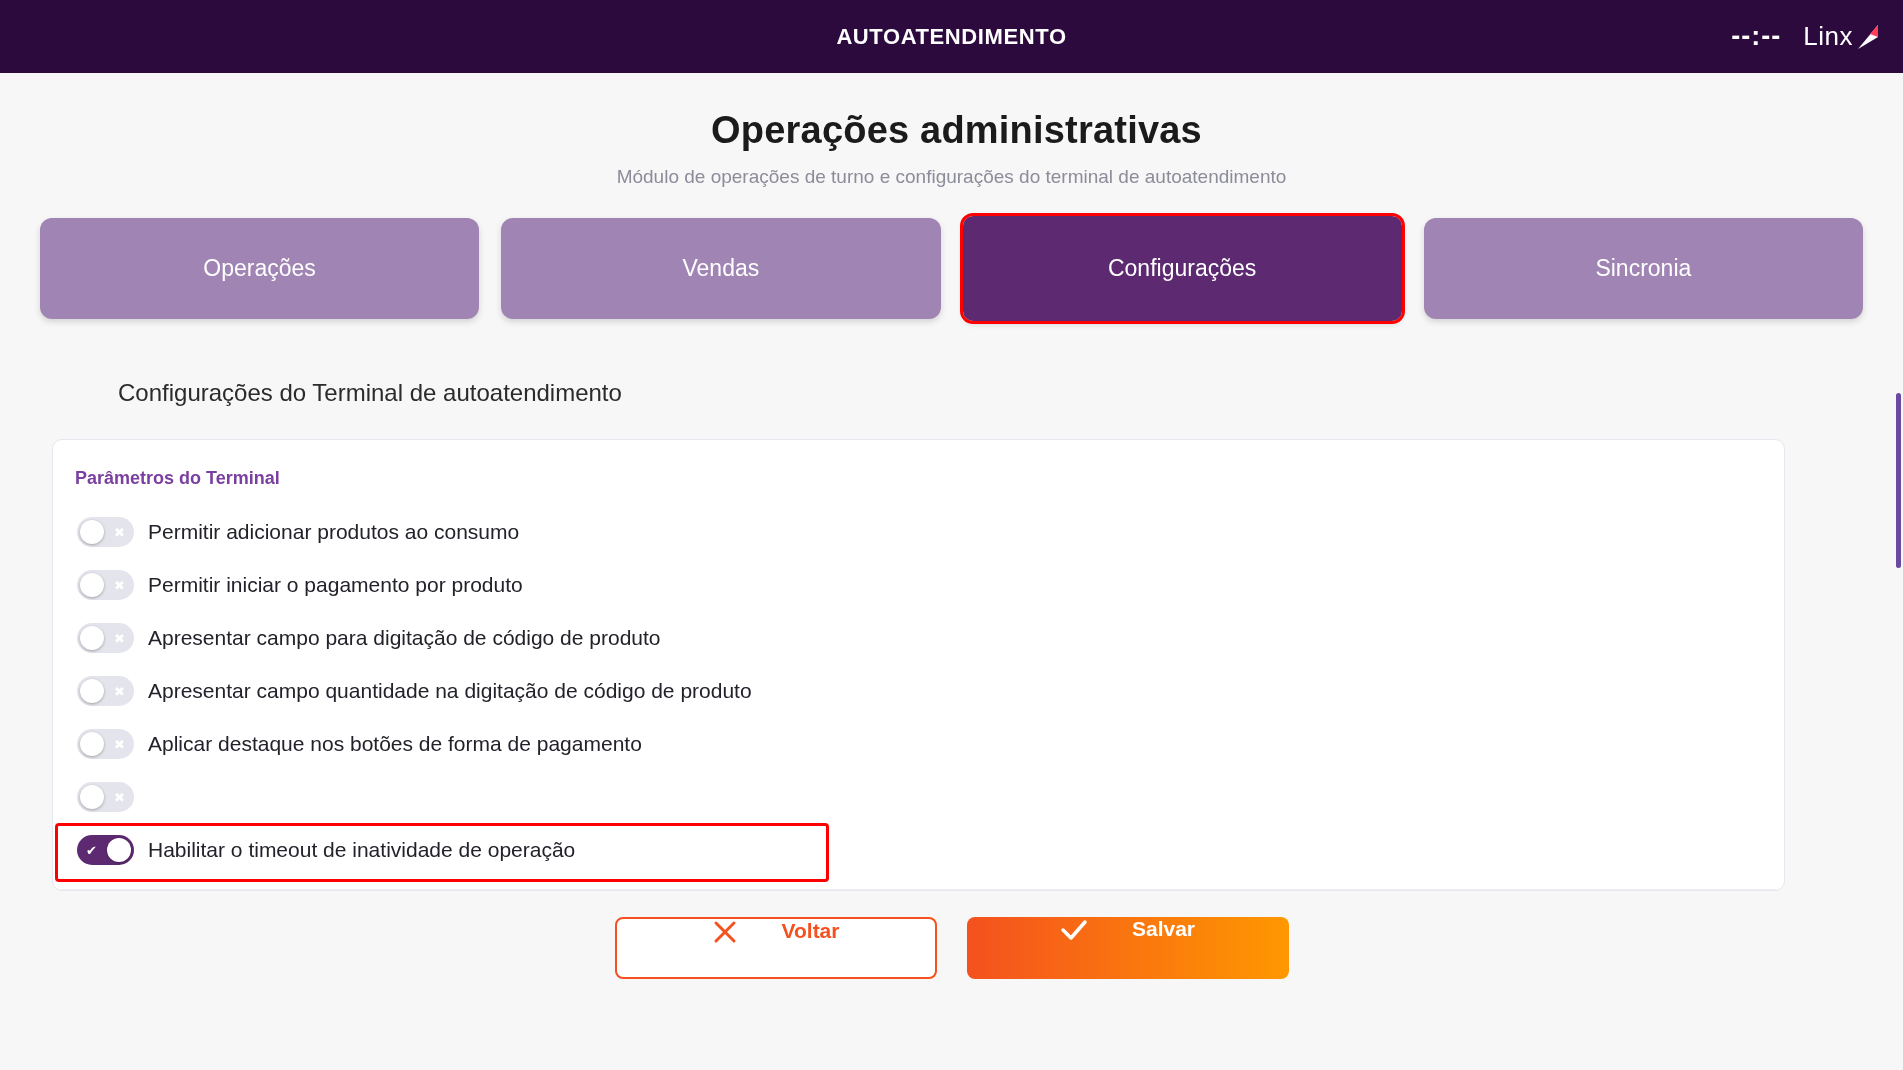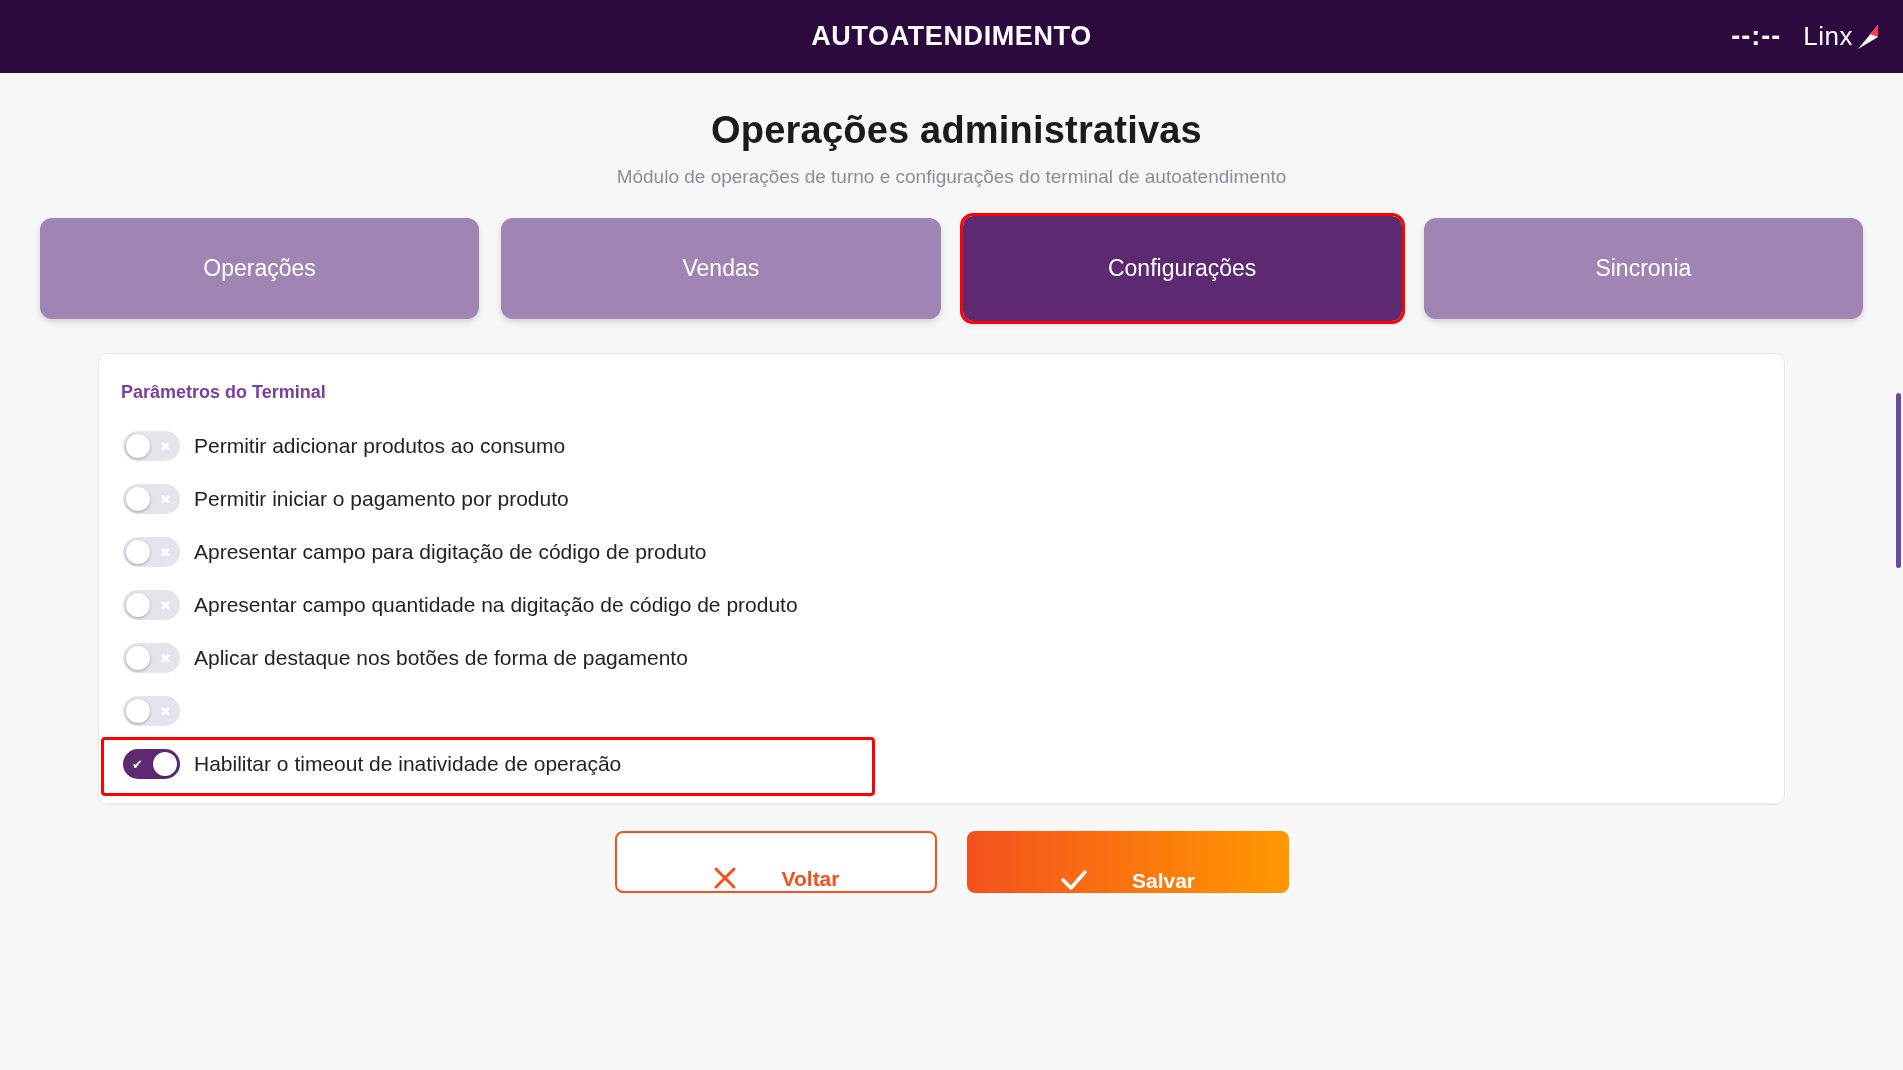--- a/index.html
+++ b/index.html
@@ -15,21 +15,21 @@
   .topbar {
     position: relative;
     height: 73px;
     background: #2d0a3e;
     display: flex;
     align-items: center;
     justify-content: center;
   }
   .topbar-title {
     color: #ffffff;
-    font-size: 27px;
+    font-size: 22px;
     font-weight: bold;
     letter-spacing: 0.6px;
   }
   .topbar-right {
     position: absolute;
     right: 22px;
     top: 0;
     height: 73px;
     display: flex;
     align-items: center;
@@ -111,21 +111,21 @@
   }
 
   
   .section-title {
     margin: 58px 0 0 118px;
     font-size: 24px;
     color: #2b2b2b;
   }
 
   .panel {
-    margin: 32px 118px 0 98px;
+    margin: 32px 118px 0 52px;
     background: #ffffff;
     border: 1px solid #e6e6ef;
     border-radius: 10px;
     height: 452px;
     padding: 28px 0 0 0;
     position: relative;
     overflow: hidden;
   }
   .panel-legend {
     color: #7a3fa0;
@@ -205,21 +205,21 @@
     display: flex;
     justify-content: center;
     gap: 30px;
     margin-top: 26px;
   }
   .btn {
     width: 322px;
     height: 62px;
     border-radius: 8px;
     display: flex;
-    align-items: flex-end;
+    align-items: flex-start;
     justify-content: center;
     gap: 44px;
     font-size: 21px;
     font-weight: bold;
     cursor: pointer;
   }
   .btn-back {
     background: #ffffff;
     border: 2px solid #f4511e;
     color: #f4511e;
@@ -272,20 +272,21 @@
       <span>Vendas</span>
     </div>
     <div class="tab active highlight">
       <span>Configurações</span>
     </div>
     <div class="tab">
       <span>Sincronia</span>
     </div>
   </div>
 
+  <div class="section-title">Configurações do Terminal de autoatendimento</div>
 
   <div class="panel">
     <div class="panel-legend">Parâmetros do Terminal</div>
 
     <div class="opt-list">
 
       <div class="opt-row">
         <div class="toggle">
           <span class="knob"></span>
           <span class="mark">✖</span>

